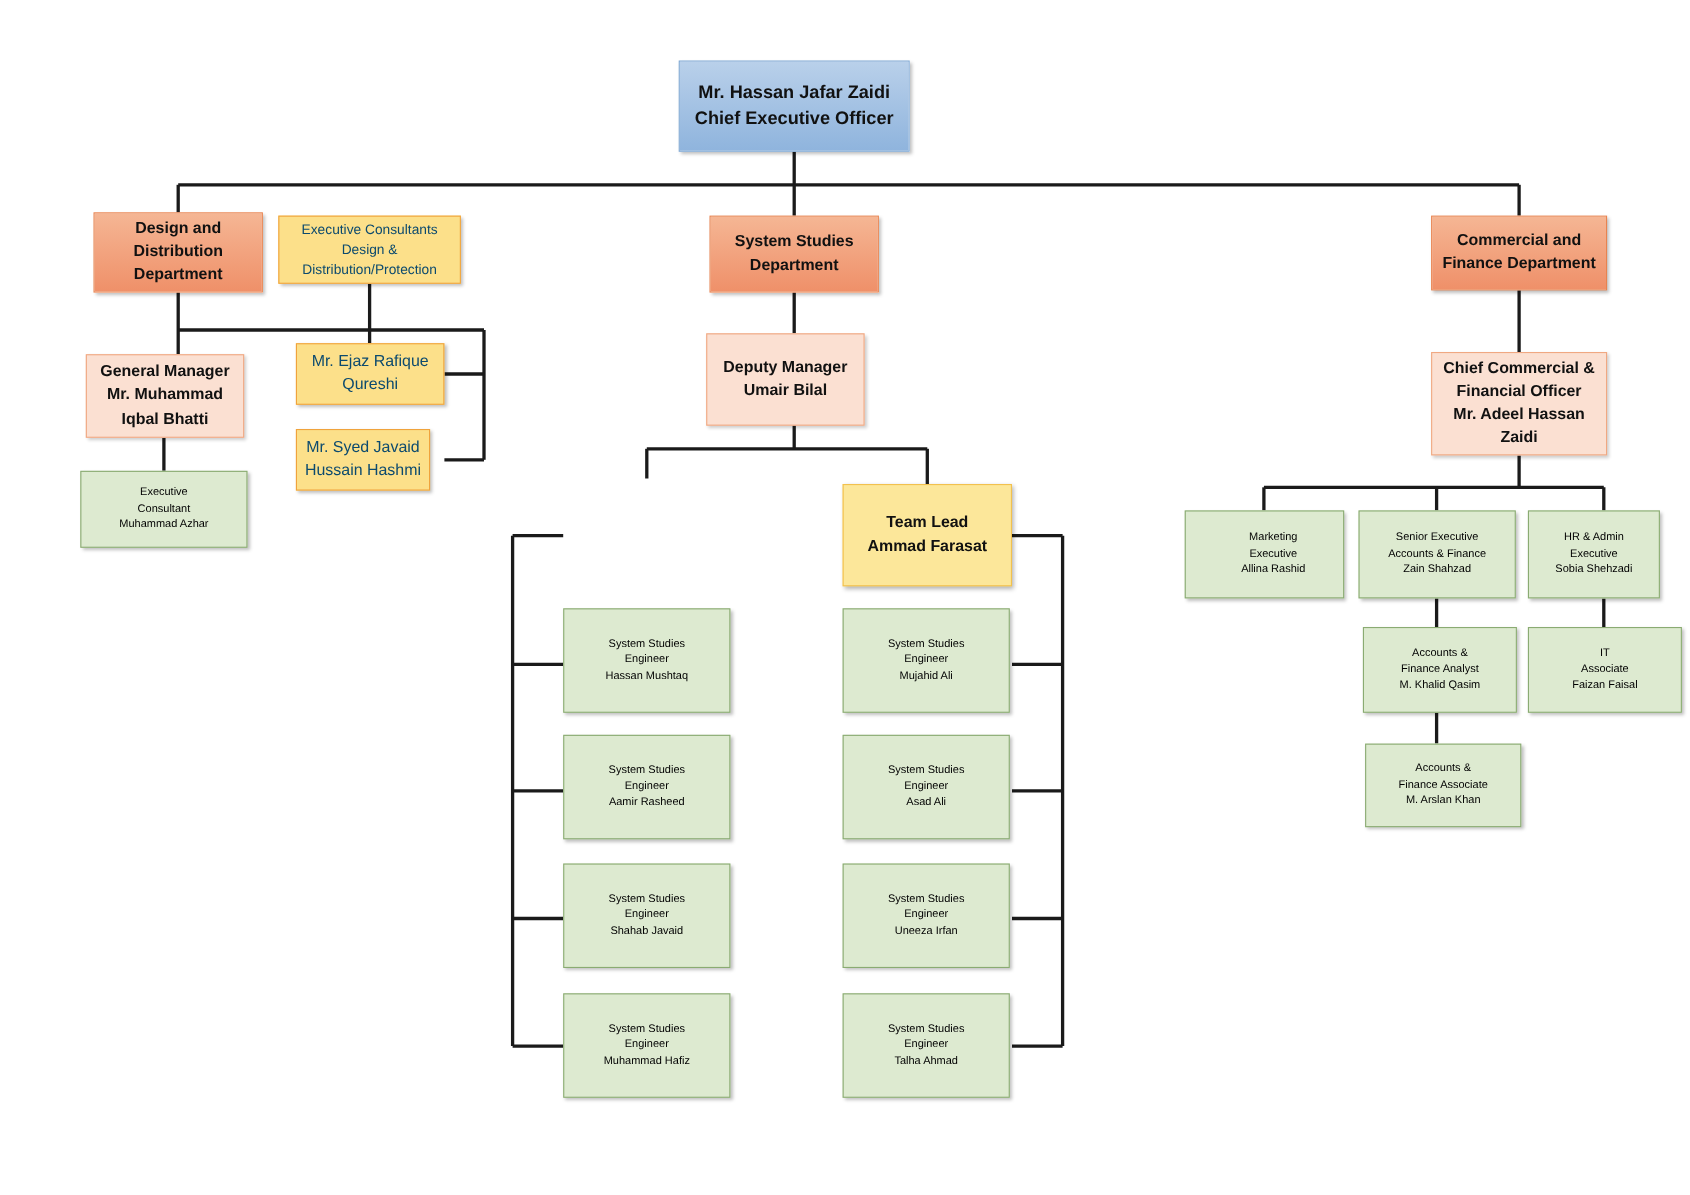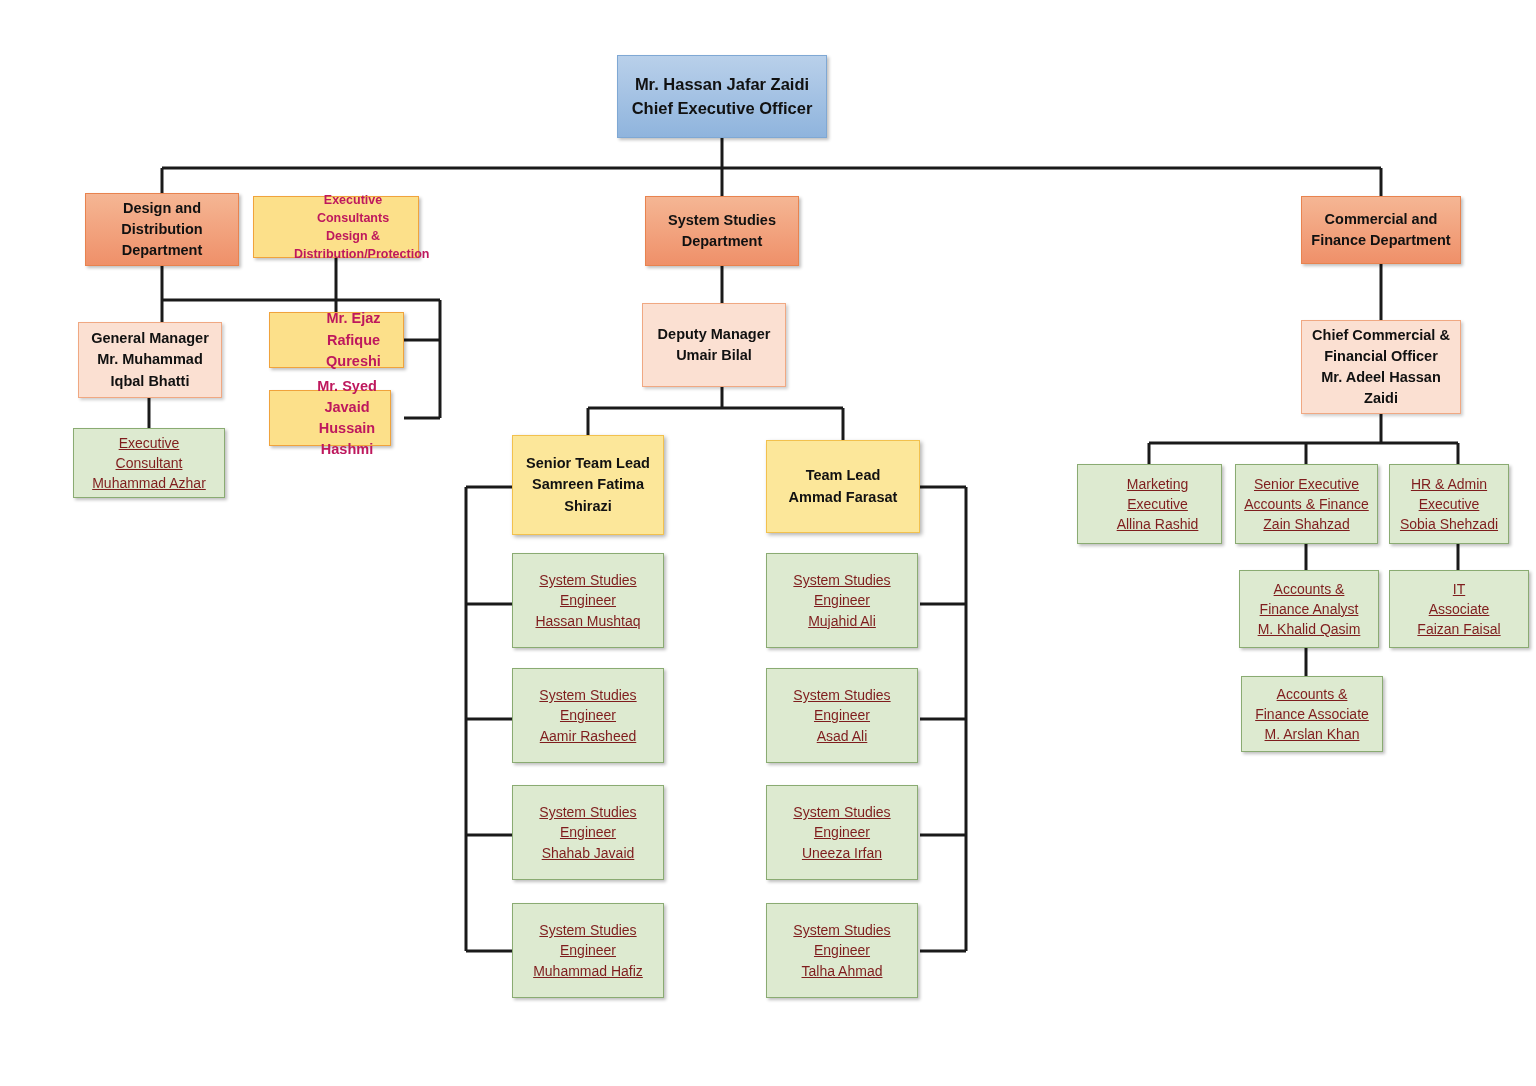--- a/index.html
+++ b/index.html
@@ -44,36 +44,34 @@
   }
   .peach{
     background:#fbe0d2;
     border:1px solid #f0a882;
     color:#111;font-weight:bold;font-size:14.5px;
     box-shadow:2px 2px 3px rgba(0,0,0,.2);
   }
   .yellow{
     background:#fce08a;
     border:1px solid #f0a33c;
-    color:#be185d;font-weight:bold;font-size:14.5px;
-    box-shadow:2px 2px 3px rgba(0,0,0,.25);
-    padding-left:40px;
+    color:#0c4a6e;font-weight:normal;font-size:14.5px;
+    box-shadow:2px 2px 3px rgba(0,0,0,.25);
   }
   .yellow2{
     background:#fce79a;
     border:1px solid #f2c14e;
     color:#111;font-weight:bold;font-size:14.5px;
     box-shadow:2px 2px 4px rgba(0,0,0,.3);
   }
   .green{
     background:#ddead0;
     border:1px solid #8aab72;
-    color:#7f1d1d;font-weight:normal;font-size:14px;
-    box-shadow:2px 2px 3px rgba(0,0,0,.25);
-    text-decoration:underline;
+    color:#000000;font-weight:normal;font-size:10px;
+    box-shadow:2px 2px 3px rgba(0,0,0,.25);
   }
 </style>
 </head>
 <body>
 
 <div id="chart">
 
   <svg id="lines" viewBox="0 0 1536 1086" width="1536" height="1086">
     <g stroke="#1a1a1a" stroke-width="3" fill="none" stroke-linecap="butt">
 
@@ -182,25 +180,20 @@
   <div class="node yellow" style="left:269px;top:390px;width:122px;height:56px;">
     <span class="ln">Mr. Syed Javaid</span>
     <span class="ln">Hussain Hashmi</span>
   </div>
 
   <div class="node peach" style="left:642px;top:303px;width:144px;height:84px;align-items:flex-end;">
     <span class="ln">Deputy Manager</span>
     <span class="ln">Umair Bilal</span>
   </div>
 
-  <div class="node yellow2" style="left:512px;top:435px;width:152px;height:100px;">
-    <span class="ln">Senior Team Lead</span>
-    <span class="ln">Samreen Fatima</span>
-    <span class="ln">Shirazi</span>
-  </div>
 
   <div class="node yellow2" style="left:766px;top:440px;width:154px;height:93px;">
     <span class="ln">Team Lead</span>
     <span class="ln">Ammad Farasat</span>
   </div>
 
   <div class="node green" style="left:512px;top:553px;width:152px;height:95px;">
     <span class="ln">System Studies</span>
     <span class="ln">Engineer</span>
     <span class="ln">Hassan Mushtaq</span>

